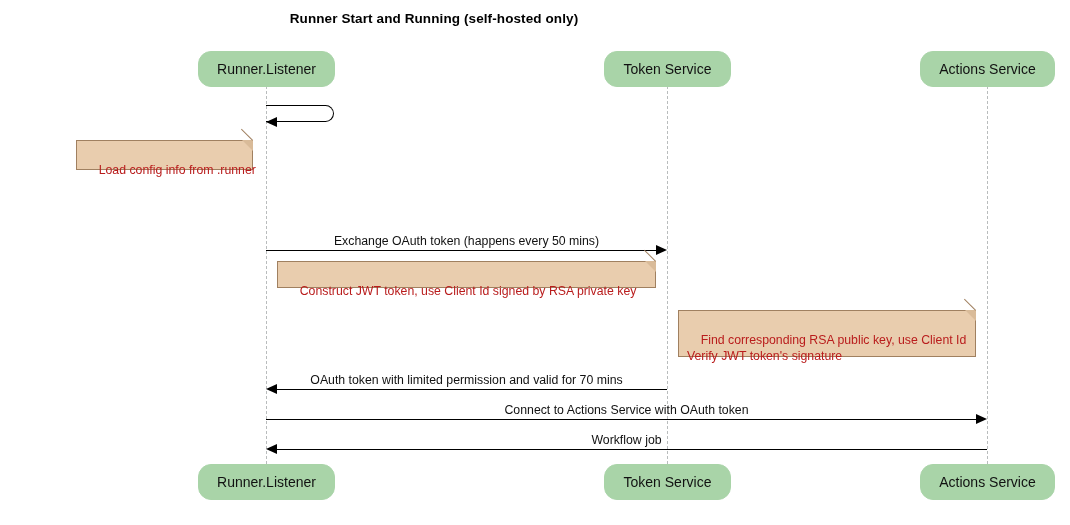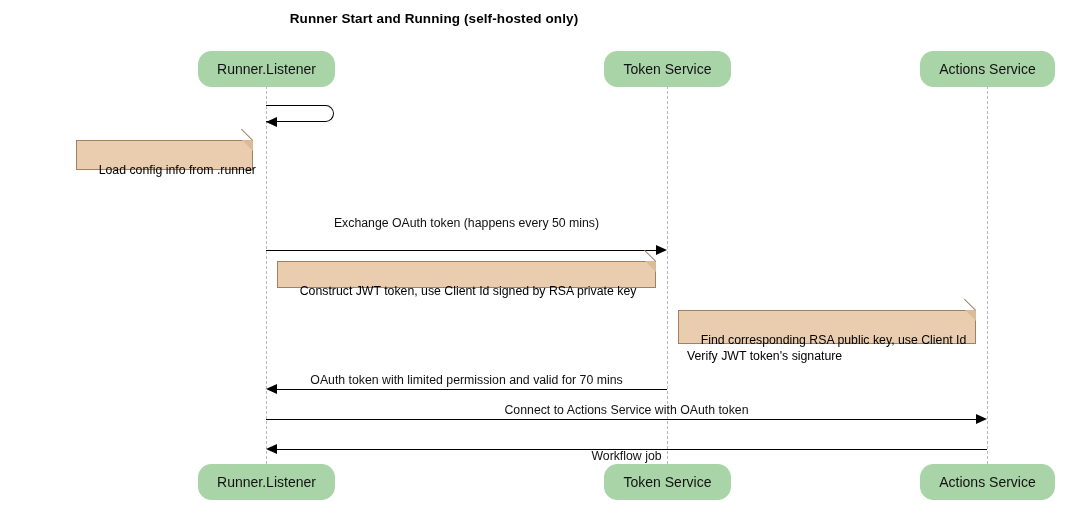--- a/index.html
+++ b/index.html
@@ -56,21 +56,21 @@
     white-space: nowrap;
   }
 
   
   .note {
     position: absolute;
     box-sizing: border-box;
     background: #e9cdae;
     border: 1px solid #a08060;
     font-size: 12.3px;
-    color: #000000;
+    color: #b91c1c;
     padding: 5px 8px 20px 8px;
     z-index: 5;
     line-height: 16px;
     white-space: pre;
   }
   .note .fold {
     position: absolute;
     right: -1px;
     top: -1px;
     width: 0;
@@ -152,46 +152,46 @@
   <div class="selfloop" style="left:266px; top:105px; width:68px; height:17px;"></div>
   <div class="arrowhead left" style="left:266px; top:117px;"></div>
 
   <div class="note" style="left:76px; top:140px; width:177px; height:30px;">
     <span>Load config info from .runner</span>
     <span class="fold"></span>
     <span class="fold-line"></span>
   </div>
 
 
-  <div class="msg-label" style="left:266px; top:216px; width:401px;">Exchange OAuth token (happens every 50 mins)</div>
+  <div class="msg-label" style="left:266px; top:234px; width:401px;">Exchange OAuth token (happens every 50 mins)</div>
   <div class="msg-line" style="left:266px; top:250px; width:391px;"></div>
   <div class="arrowhead right" style="left:656px; top:245px;"></div>
 
   <div class="note" style="left:277px; top:261px; width:379px; height:20px;">
     <span>Construct JWT token, use Client Id signed by RSA private key</span>
     <span class="fold"></span>
     <span class="fold-line"></span>
   </div>
 
-  <div class="note" style="left:678px; top:310px; width:298px; height:34px;">
+  <div class="note" style="left:678px; top:310px; width:298px; height:47px;">
     <span>Find corresponding RSA public key, use Client Id
 Verify JWT token's signature</span>
     <span class="fold"></span>
     <span class="fold-line"></span>
   </div>
 
   <div class="msg-label" style="left:266px; top:373px; width:401px;">OAuth token with limited permission and valid for 70 mins</div>
   <div class="msg-line" style="left:277px; top:389px; width:390px;"></div>
   <div class="arrowhead left" style="left:266px; top:384px;"></div>
 
   <div class="msg-label" style="left:266px; top:403px; width:721px;">Connect to Actions Service with OAuth token</div>
   <div class="msg-line" style="left:266px; top:419px; width:711px;"></div>
   <div class="arrowhead right" style="left:976px; top:414px;"></div>
 
-  <div class="msg-label" style="left:266px; top:433px; width:721px;margin-top:16px;">Workflow job</div>
+  <div class="msg-label" style="left:266px; top:433px; width:721px;">Workflow job</div>
   <div class="msg-line" style="left:277px; top:449px; width:710px;"></div>
   <div class="arrowhead left" style="left:266px; top:444px;"></div>
 
   <div class="participant" style="left:198px; top:464px; width:137px;">Runner.Listener</div>
   <div class="participant" style="left:604px; top:464px; width:127px;">Token Service</div>
   <div class="participant" style="left:920px; top:464px; width:135px;">Actions Service</div>
 
 </div>
 
 </body></html>

